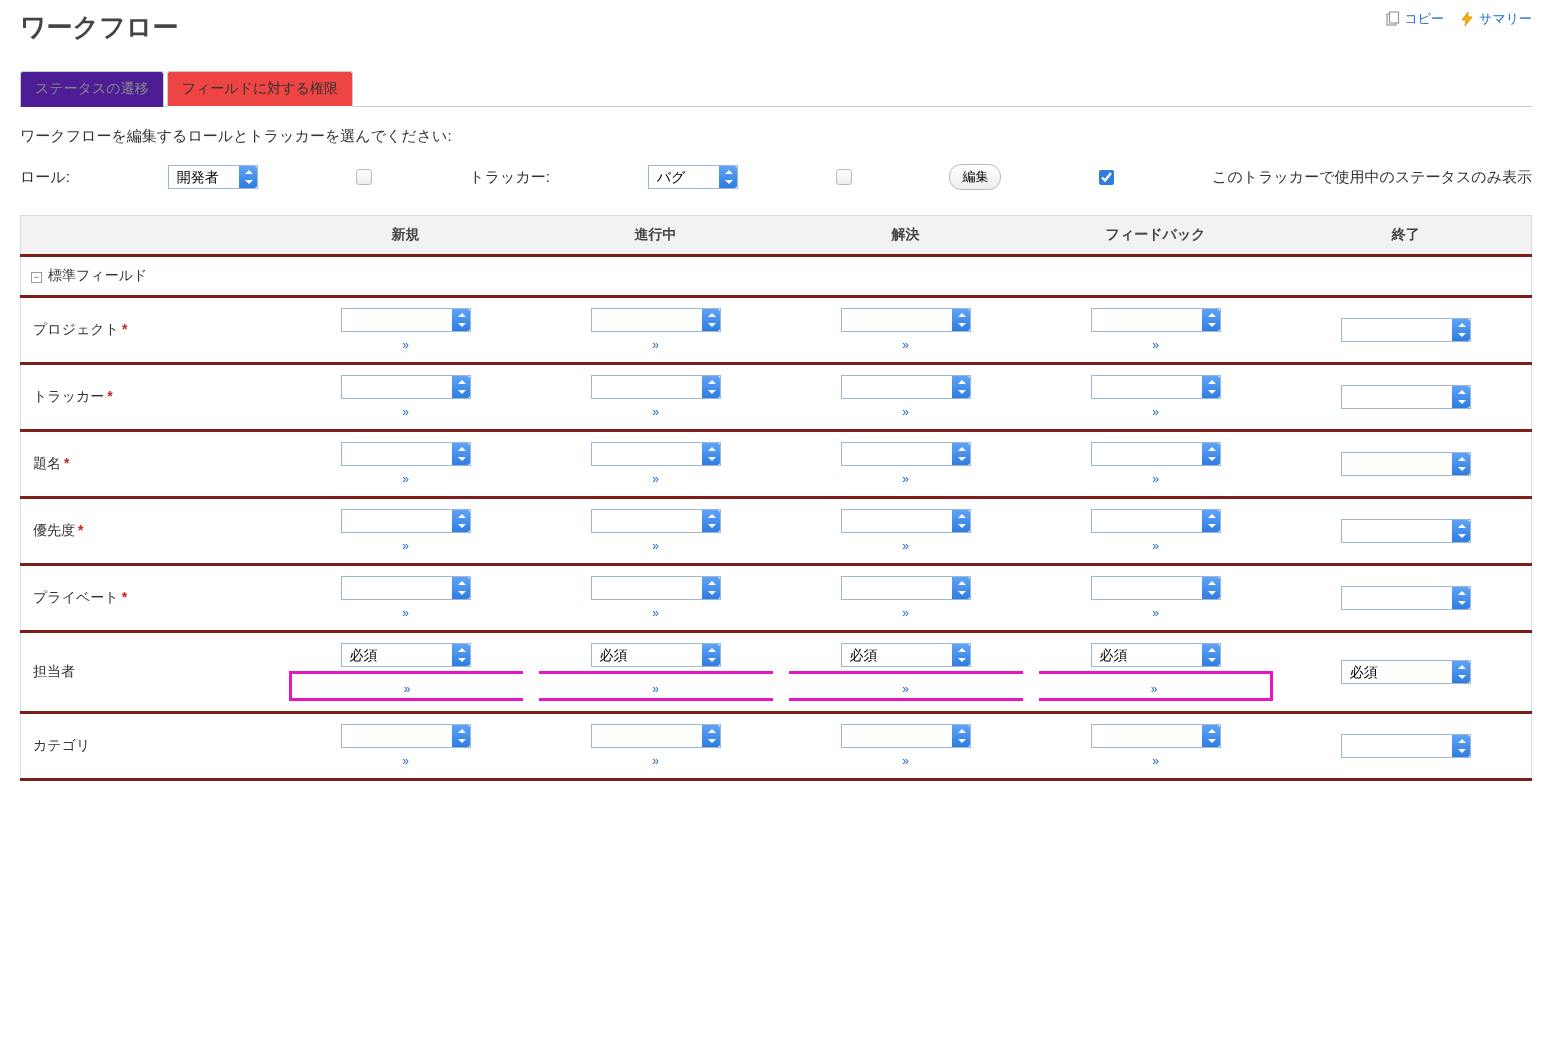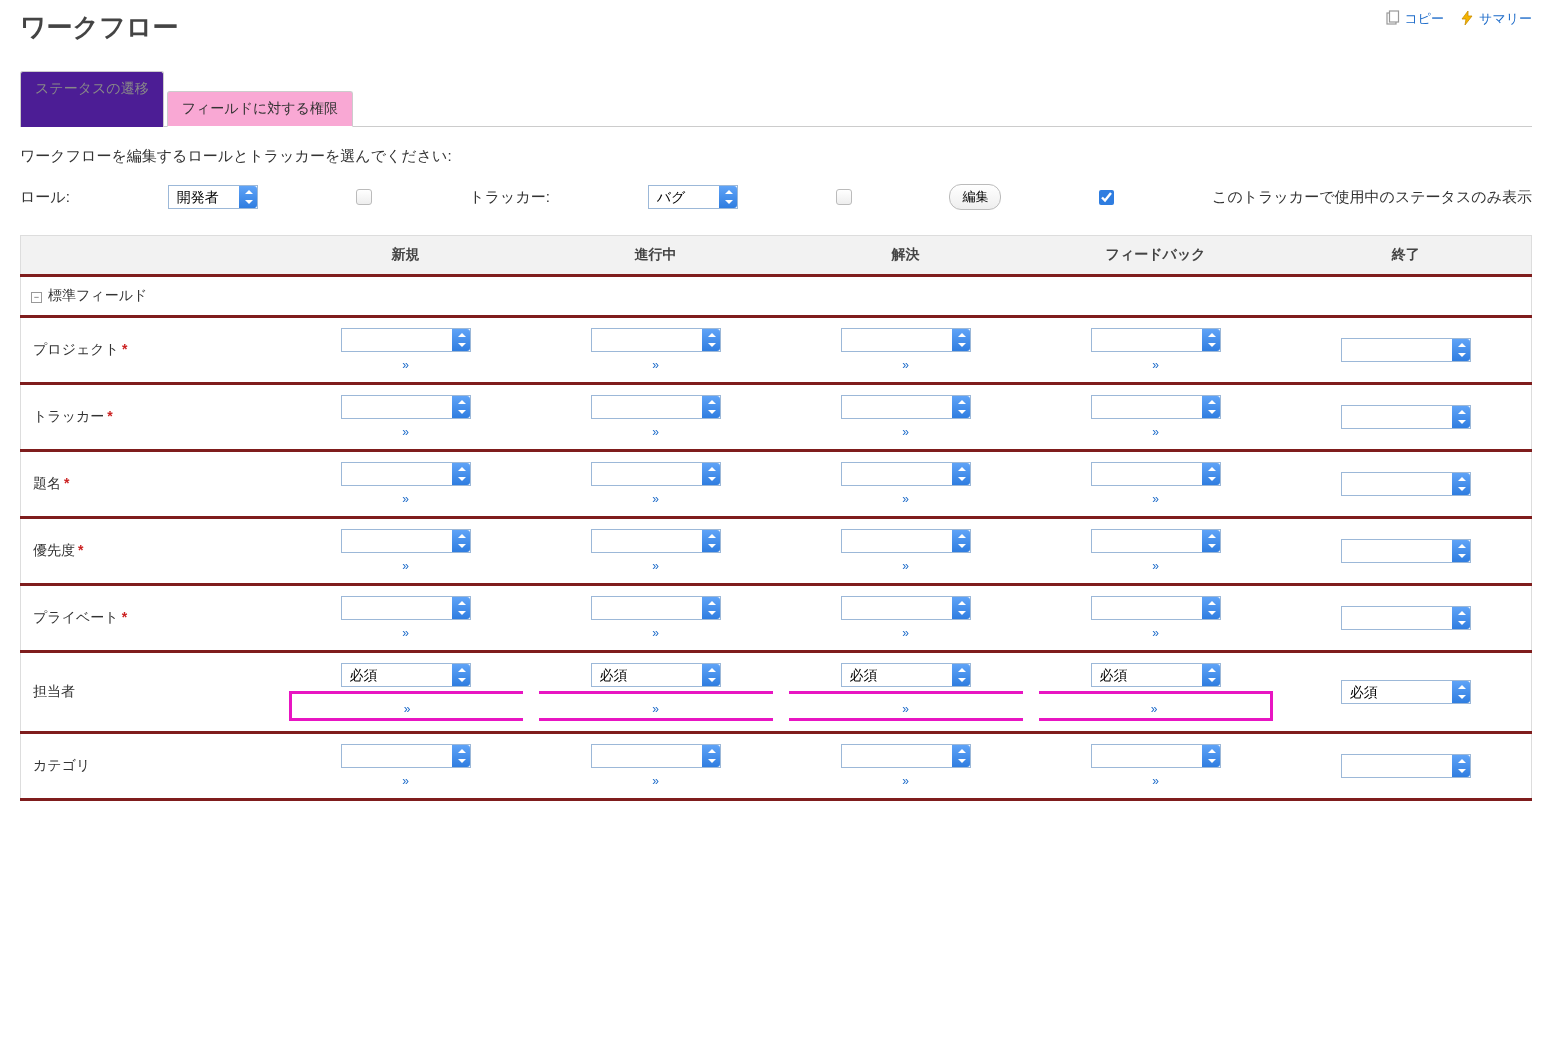--- a/index.html
+++ b/index.html
@@ -1,24 +1,24 @@
 <!DOCTYPE html>
 <html><head>
 <meta charset="utf-8">
 <style>
 * { box-sizing: border-box; margin: 0; padding: 0; }
 body { font-family: "Hiragino Kaku Gothic ProN", "Meiryo", sans-serif; font-size: 14px; color: #333; background: #fff; padding: 10px 20px; }
 .header-row { display: flex; justify-content: space-between; align-items: flex-start; margin-bottom: 25px; }
 h2.page-title { font-size: 26px; font-weight: bold; color: #444; }
 .context-links { display: flex; gap: 15px; font-size: 13px; }
-.context-links a { color: #1b6ac9; text-decoration: none; display: flex; align-items: flex-start; gap: 4px; }
+.context-links a { color: #1b6ac9; text-decoration: none; display: flex; align-items: center; gap: 4px; }
 .context-links .ico { width: 16px; height: 16px; display: inline-block; }
 .tabs { display: flex; border-bottom: 1px solid #ccc; margin-bottom: 20px; }
 .tabs .tab { padding: 8px 14px; border: 1px solid #ccc; border-bottom: none; background: #4c1d95; color: #888; margin-right: 3px; border-radius: 3px 3px 0 0; cursor: pointer; position: relative; top: 1px; }
-.tabs .tab.active { background: #f9a8d4; color: #333; border-bottom: 1px solid #fff; margin-top: 20px; }
+.tabs .tab.active { background: #ef4444; color: #333; border-bottom: 1px solid #fff; }
 .instruction { margin-bottom: 18px; font-size: 15px; }
 .filter-row { display: flex; align-items: center; gap: 10px; margin-bottom: 25px; font-size: 15px; justify-content: space-between; }
 .filter-row label { font-weight: normal; }
 .sel { appearance: none; -webkit-appearance: none; border: 1px solid #9cb8d8; border-radius: 0; padding: 3px 22px 3px 8px; font-size: 14px; background: #fff; position: relative; min-width: 90px; }
 .sel-wrap { position: relative; display: inline-block; }
 .sel-wrap::after { content: ""; position: absolute; right: 1px; top: 1px; bottom: 1px; width: 18px; background: linear-gradient(#5fa3f7,#2f7de0); border-radius: 0 3px 3px 0; pointer-events: none; }
 .sel-wrap::before { content: ""; position: absolute; right: 5px; top: 50%; width: 0; height: 0; z-index: 2; pointer-events: none; border-left: 4px solid transparent; border-right: 4px solid transparent; border-bottom: 4px solid #fff; transform: translateY(-7px); }
 .sel-wrap .arrow-down { position: absolute; right: 5px; top: 50%; width: 0; height: 0; z-index: 2; pointer-events: none; border-left: 4px solid transparent; border-right: 4px solid transparent; border-top: 4px solid #fff; transform: translateY(3px); }
 .square-btn { width: 16px; height: 16px; border: 1px solid #bbb; background: linear-gradient(#fff,#eee); border-radius: 3px; display: inline-block; cursor: pointer; }
 .edit-btn { padding: 3px 12px; border: 1px solid #bbb; background: linear-gradient(#fff,#eee); border-radius: 12px; font-size: 13px; cursor: pointer; }

